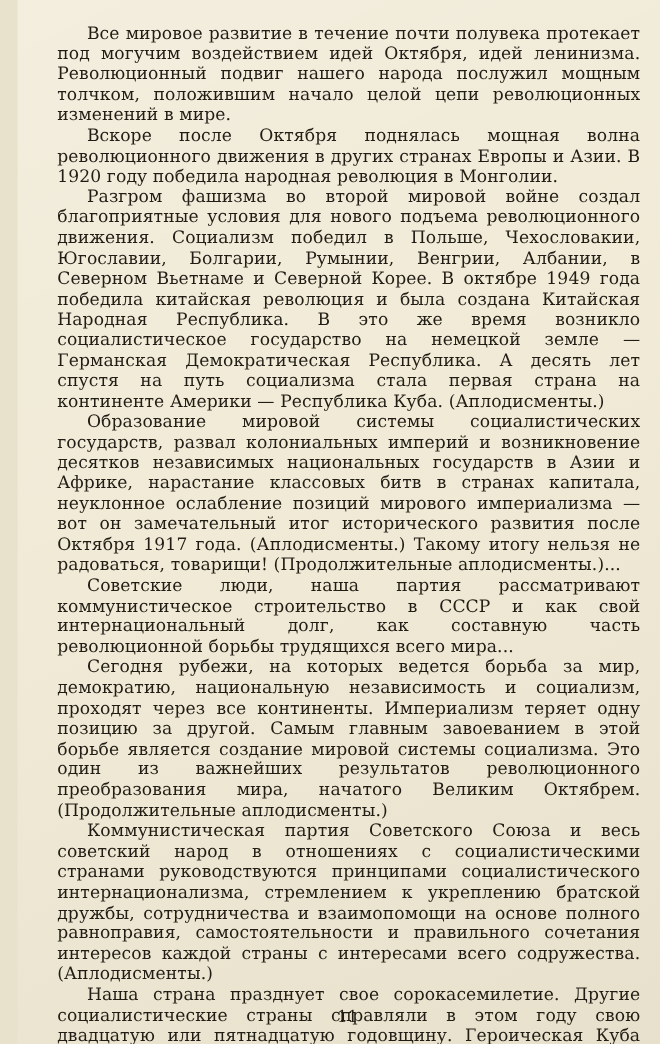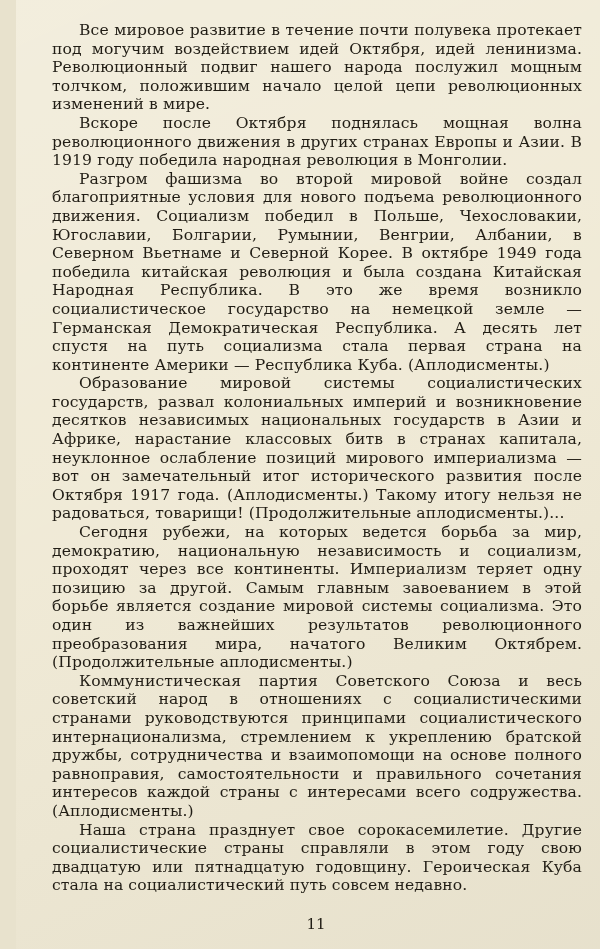--- a/index.html
+++ b/index.html
@@ -45,21 +45,22 @@
     font-size: 15px;
     color: #211d15;
   }
 </style>
 </head>
 <body>
 
 <div class="page" style="background-color: rgb(240, 234, 214); margin-left: 16px;">
   <div class="text-block" id="text-block" style="color: rgb(33, 29, 21);">
       <p class="para"><span class="run-normal">Все мировое развитие в течение почти полувека протекает под могучим воздействием идей Октября, идей ленинизма. Революционный подвиг нашего народа послужил мощным толчком, положившим начало целой цепи революционных изменений в мире.</span></p>
-      <p class="para"><span class="run-normal">Вскоре после Октября поднялась мощная волна революционного движения в других странах Европы и Азии. В 1919 году победила народная революция в Монголии.</span></p>
+      <p class="para"><span class="run-normal">Вскоре после Октября поднялась мощная волна революционного движения в других странах Европы и Азии. В 1920 году победила народная революция в Монголии.</span></p>
       <p class="para"><span class="run-normal">Разгром фашизма во второй мировой войне создал благоприятные условия для нового подъема революционного движения. Социализм победил в Польше, Чехословакии, Югославии, Болгарии, Румынии, Венгрии, Албании, в Северном Вьетнаме и Северной Корее. В октябре 1949 года победила китайская революция и была создана Китайская Народная Республика. В это же время возникло социалистическое государство на немецкой земле — Германская Демократическая Республика. А десять лет спустя на путь социализма стала первая страна на континенте Америки — Республика Куба. </span><span class="run-italic">(Аплодисменты.)</span></p>
       <p class="para"><span class="run-normal">Образование мировой системы социалистических государств, развал колониальных империй и возникновение десятков независимых национальных государств в Азии и Африке, нарастание классовых битв в странах капитала, неуклонное ослабление позиций мирового империализма — вот он замечательный итог исторического развития после Октября 1917 года. </span><span class="run-italic">(Аплодисменты.)</span><span class="run-normal"> Такому итогу нельзя не радоваться, товарищи! </span><span class="run-italic">(Продолжительные аплодисменты.)</span><span class="run-normal">...</span></p>
+      <p class="para"><span class="run-normal">Советские люди, наша партия рассматривают коммунистическое строительство в СССР и как свой интернациональный долг, как составную часть революционной борьбы трудящихся всего мира...</span></p>
       <p class="para"><span class="run-normal">Сегодня рубежи, на которых ведется борьба за мир, демократию, национальную независимость и социализм, проходят через все континенты. Империализм теряет одну позицию за другой. Самым главным завоеванием в этой борьбе является создание мировой системы социализма. Это один из важнейших результатов революционного преобразования мира, начатого Великим Октябрем. </span><span class="run-italic">(Продолжительные аплодисменты.)</span></p>
       <p class="para"><span class="run-normal">Коммунистическая партия Советского Союза и весь советский народ в отношениях с социалистическими странами руководствуются принципами социалистического интернационализма, стремлением к укреплению братской дружбы, сотрудничества и взаимопомощи на основе полного равноправия, самостоятельности и правильного сочетания интересов каждой страны с интересами всего содружества. </span><span class="run-italic">(Аплодисменты.)</span></p>
       <p class="para"><span class="run-normal">Наша страна празднует свое сорокасемилетие. Другие социалистические страны справляли в этом году свою двадцатую или пятнадцатую годовщину. Героическая Куба стала на социалистический путь совсем недавно. </span></p>
     </div>
   <div class="page-number" style="color: rgb(33, 29, 21);">11</div>
 </div>
 
 </body></html>

